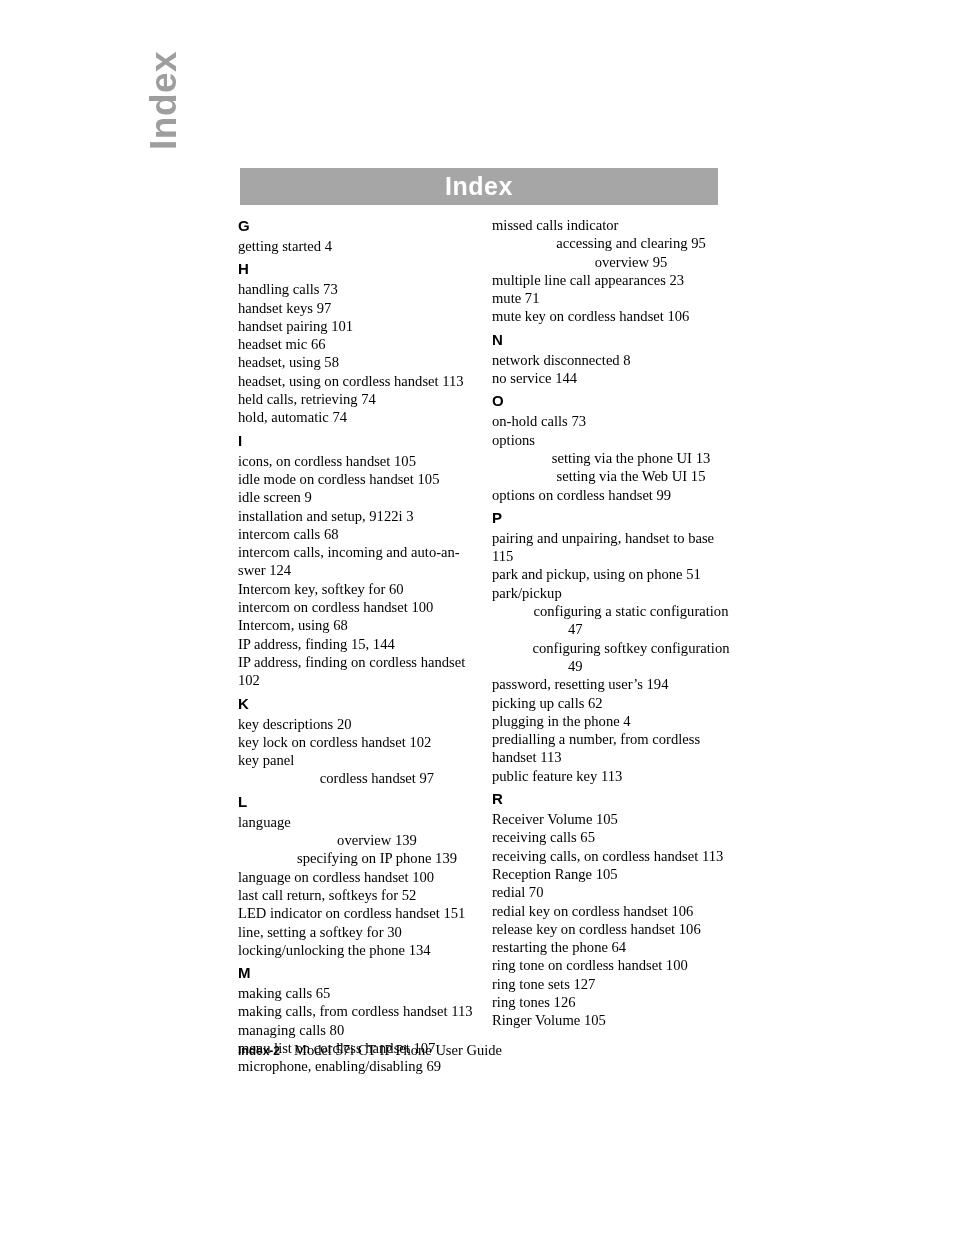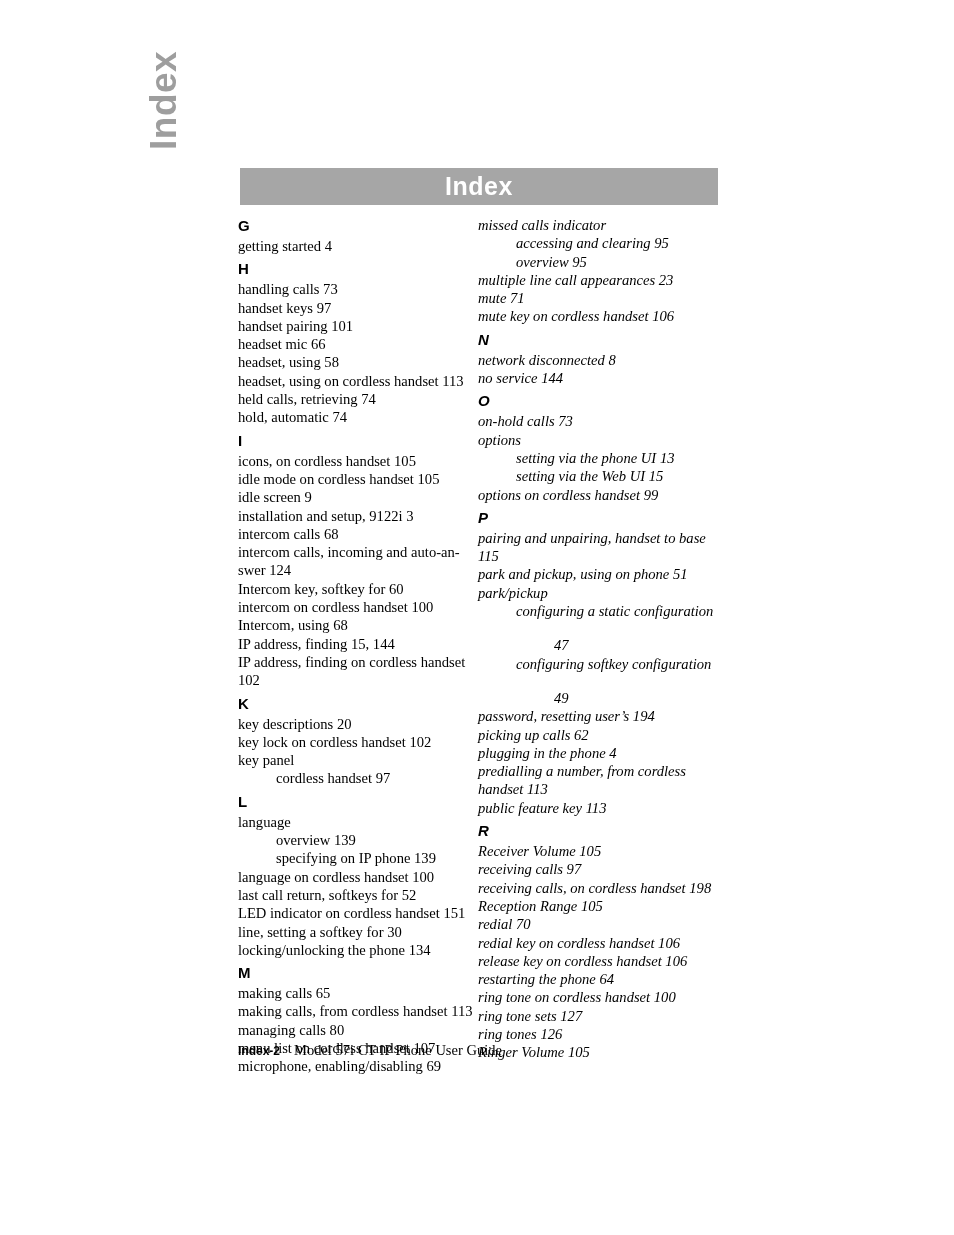--- a/index.html
+++ b/index.html
@@ -57,44 +57,44 @@
     left: 238px;
     top: 216px;
     width: 490px;
   }
   .col {
     position: absolute;
     top: 0;
     width: 240px;
   }
   .col-left { left: 0; }
-  .col-right { left: 240px; font-style: italic; }
+  .col-right { left: 254px; }
 
   .letter {
     font-family: "Liberation Sans", sans-serif;
     font-weight: bold;
     font-size: 15px;
     line-height: 20px;
     margin-top: 4px;
     margin-bottom: 1px;
   }
   .letter:first-child { margin-top: 0; }
   .entry {
     font-family: "Liberation Serif", serif;
     font-size: 14.6px;
     line-height: 18.3px;
     text-indent: 0;
     padding-left: 0;
   }
   .entry.sub {
     padding-left: 38px;
+    text-align: center;
   }
   .entry.sub2 {
     padding-left: 76px;
-    margin-top: 16px;
   }
   .footer {
     position: absolute;
     left: 238px;
     top: 1042px;
     font-family: "Liberation Serif", serif;
     font-size: 14.5px;
     white-space: nowrap;
   }
   .footer .pg {
@@ -188,22 +188,22 @@
         <div class="entry sub">configuring softkey configuration</div>
         <div class="entry sub2">49</div>
         <div class="entry">password, resetting user’s 194</div>
         <div class="entry">picking up calls 62</div>
         <div class="entry">plugging in the phone 4</div>
         <div class="entry">predialling a number, from cordless</div>
         <div class="entry">handset 113</div>
         <div class="entry">public feature key 113</div>
         <div class="letter">R</div>
         <div class="entry">Receiver Volume 105</div>
-        <div class="entry">receiving calls 97</div>
-        <div class="entry">receiving calls, on cordless handset 198</div>
+        <div class="entry">receiving calls 65</div>
+        <div class="entry">receiving calls, on cordless handset 113</div>
         <div class="entry">Reception Range 105</div>
         <div class="entry">redial 70</div>
         <div class="entry">redial key on cordless handset 106</div>
         <div class="entry">release key on cordless handset 106</div>
         <div class="entry">restarting the phone 64</div>
         <div class="entry">ring tone on cordless handset 100</div>
         <div class="entry">ring tone sets 127</div>
         <div class="entry">ring tones 126</div>
         <div class="entry">Ringer Volume 105</div>
       </div>

